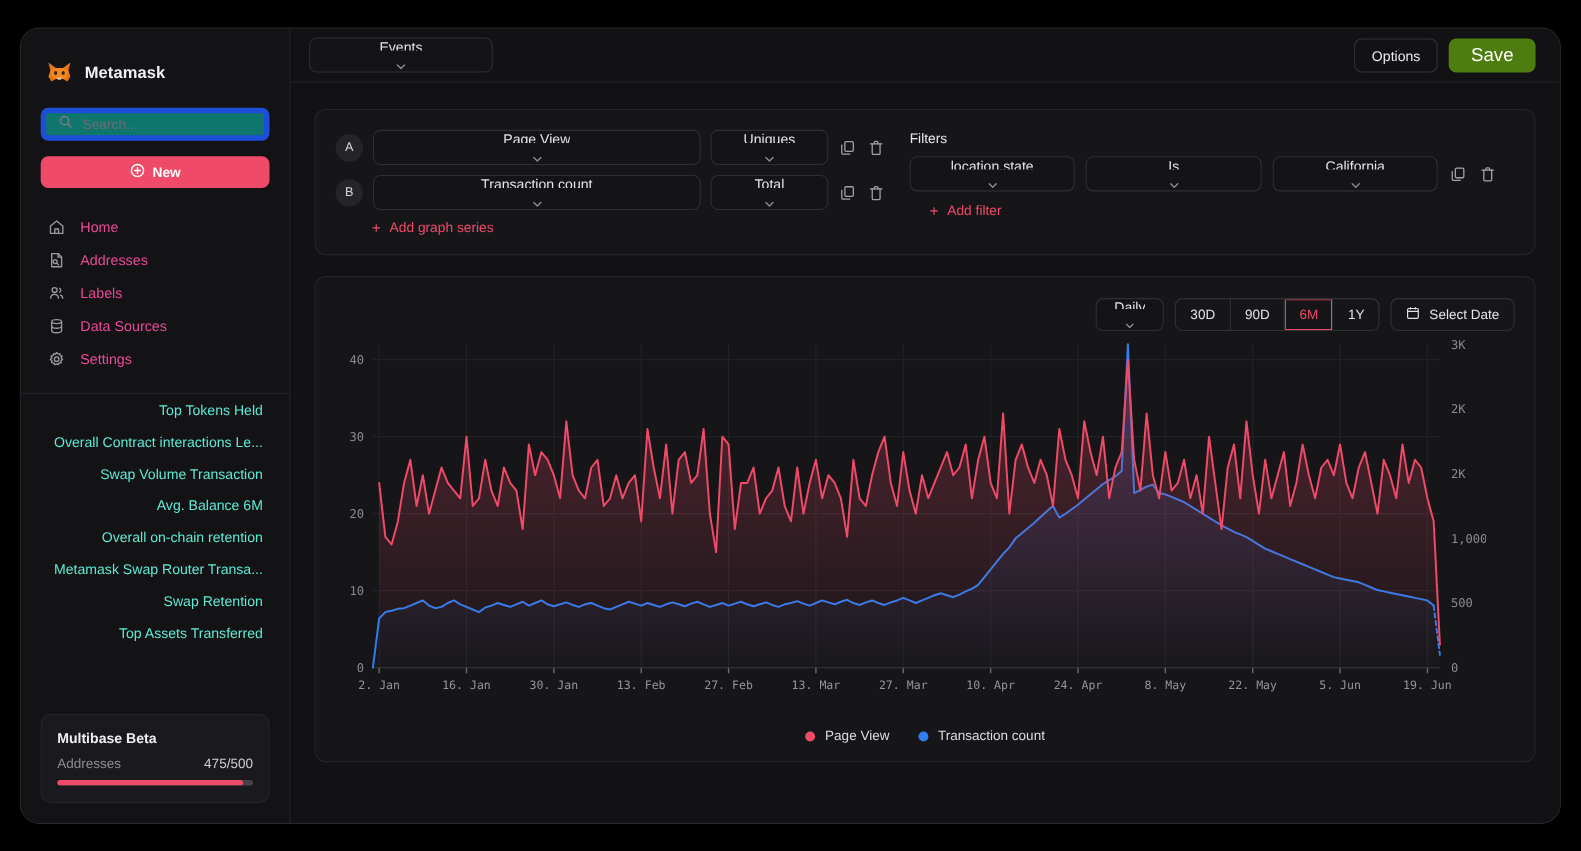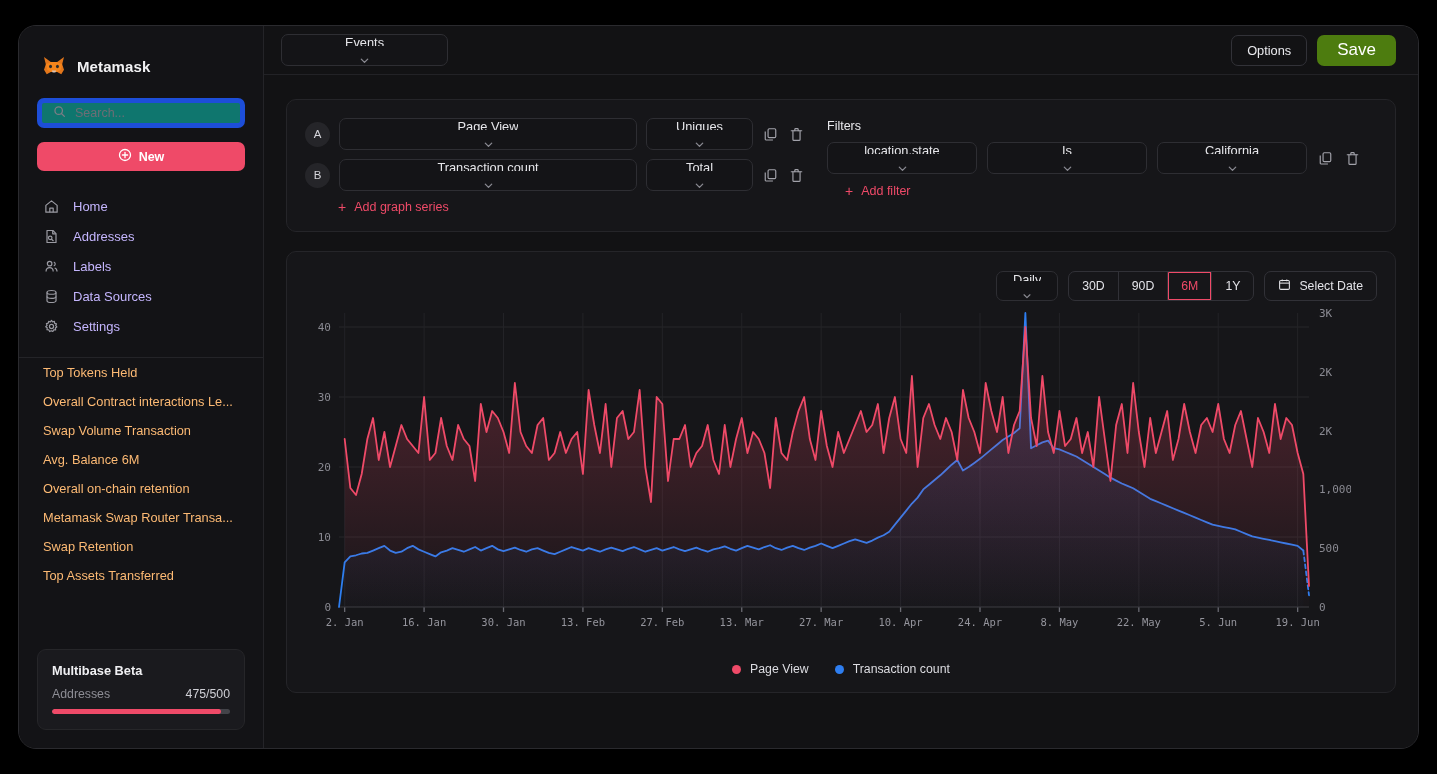--- a/index.html
+++ b/index.html
@@ -66,35 +66,36 @@
     border: none; border-radius: 7px;
     color: #fff; font-size: 12.5px; font-weight: 600;
     display: flex; align-items: center; justify-content: center; gap: 7px;
     cursor: pointer;
     font-family: "Liberation Sans", sans-serif;
   }
   .nav { margin-top: 20px; padding: 0 18px; }
   .nav-item {
     display: flex; align-items: center; gap: 14px;
     height: 30px; padding-left: 6px;
-    color: #c4b5fd; font-size: 13px;
+    color: #ec4899; font-size: 13px;
     border-radius: 6px; cursor: pointer;
   }
   .nav-ico { width: 16px; height: 16px; color: #9a9aa2; flex: 0 0 auto;
              display: flex; align-items: center; justify-content: center; }
   .divider { height: 1px; background: #242428; margin: 16px 0 0 0; }
   .queries-head {
     color: #76767e; font-size: 11px; font-weight: 600;
     padding: 14px 0 6px 24px; letter-spacing: .2px;
   }
   .query-item {
-    color: #fdba74; font-size: 12.8px;
+    color: #5eead4; font-size: 12.8px;
     padding: 7px 24px 7px 24px;
     white-space: nowrap; overflow: hidden; text-overflow: ellipsis;
     cursor: pointer;
+    text-align: right;
   }
   .beta-card {
     position: absolute; left: 18px; bottom: 18px; right: 18px;
     background: #1a1a1e; border: 1px solid #262629;
     border-radius: 9px; padding: 13px 14px 15px 14px;
   }
   .beta-title { color: #f0f0f3; font-size: 12.8px; font-weight: 600; }
   .beta-row {
     display: flex; justify-content: space-between; align-items: baseline;
     margin-top: 9px;

